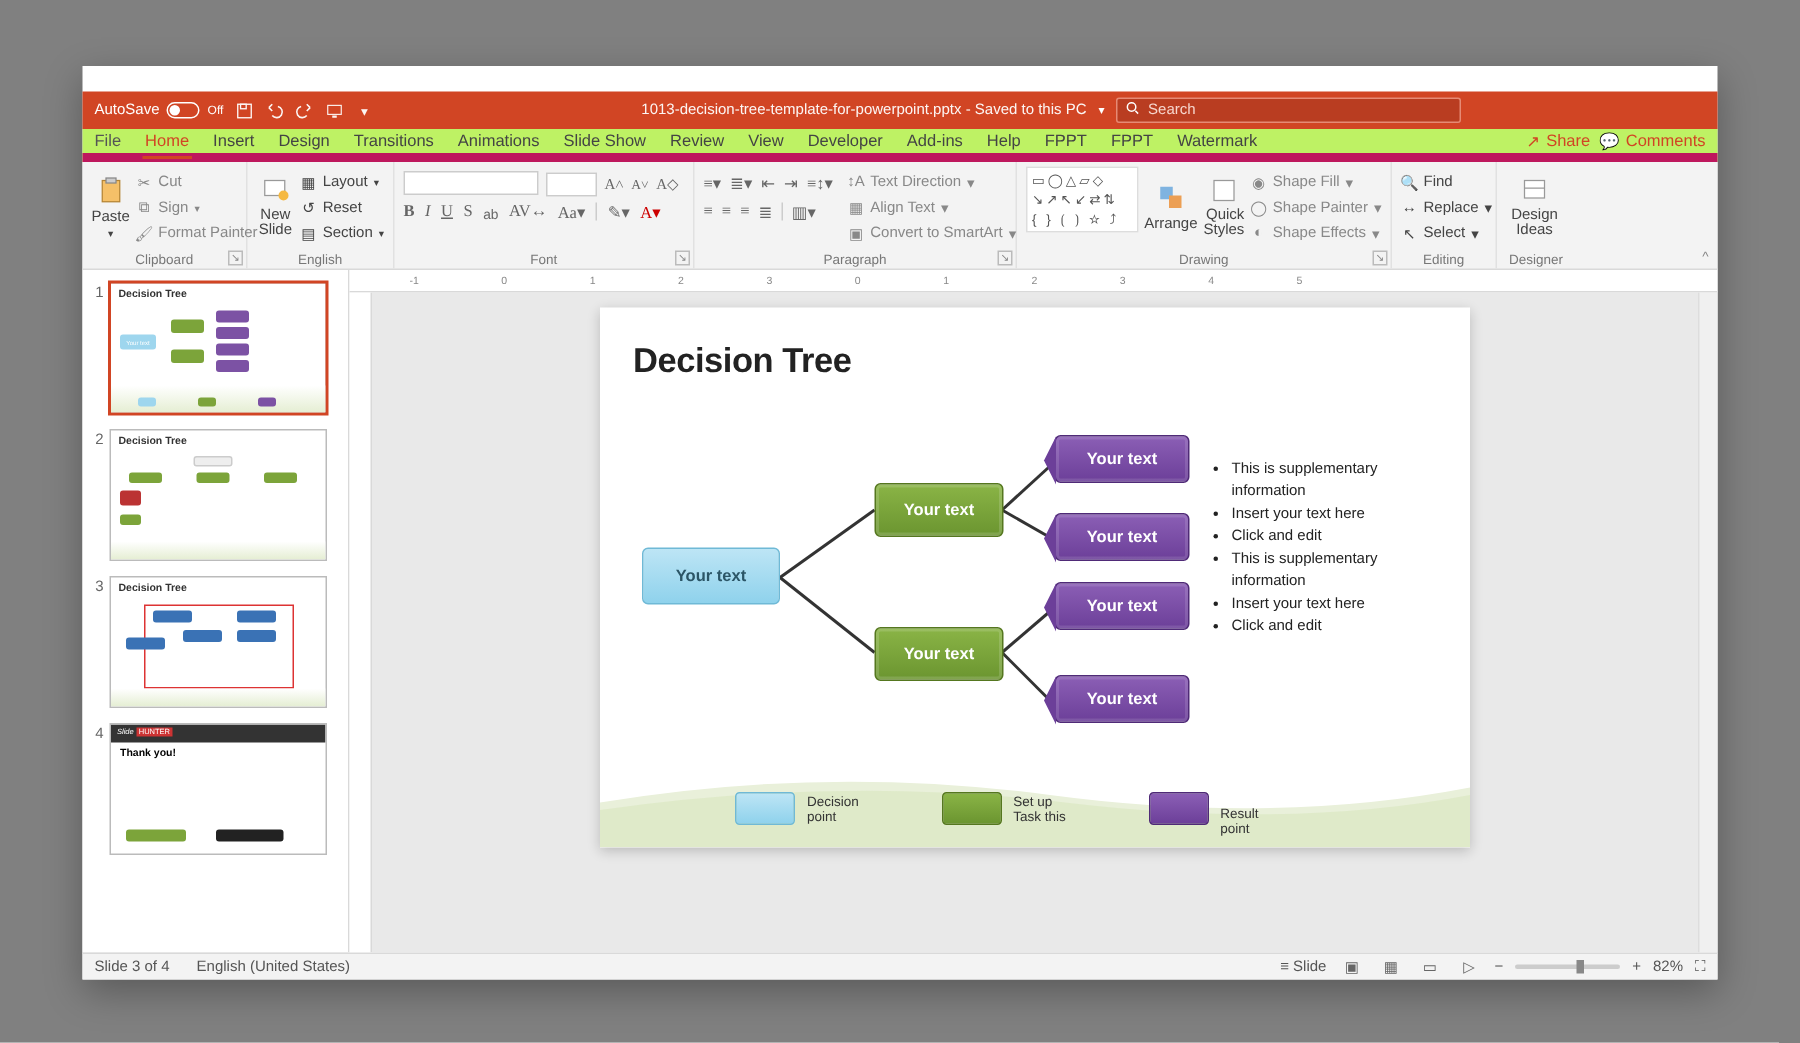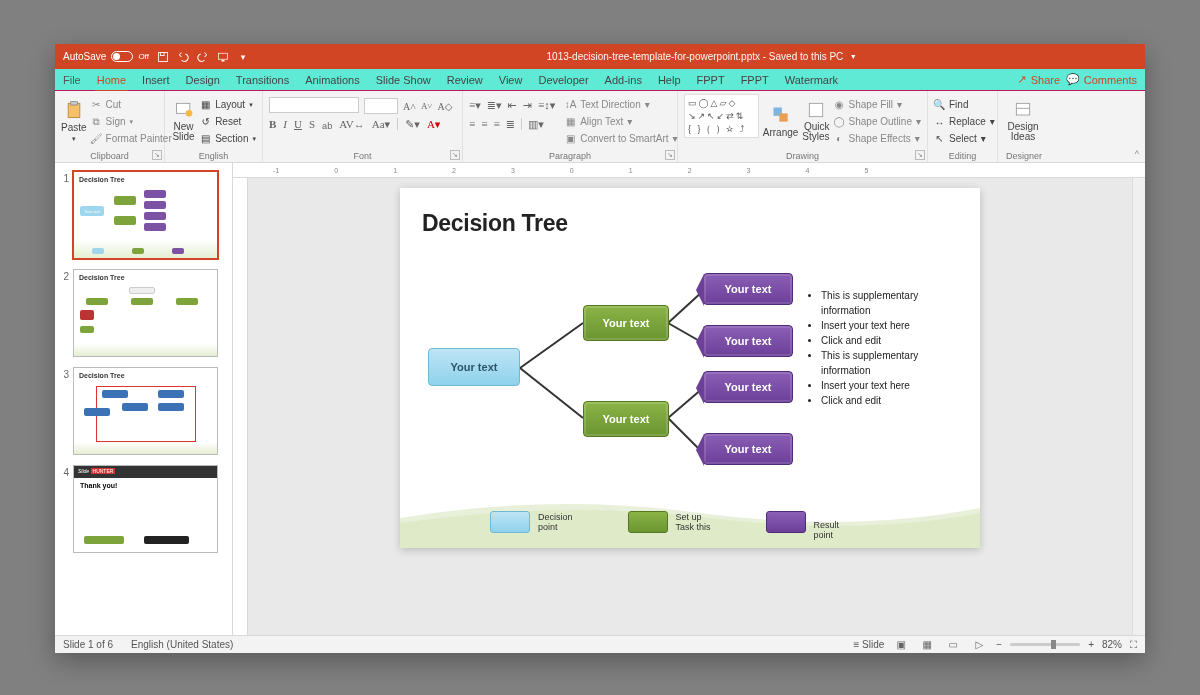--- a/index.html
+++ b/index.html
@@ -1,37 +1,37 @@
 <!DOCTYPE html>
 <html><head>
 <meta charset="utf-8">
 <style>
 * { margin: 0; padding: 0; box-sizing: border-box; font-family: "Segoe UI", Arial, sans-serif; }
 body { background: #808080; width: 1200px; height: 695px; overflow: hidden; position: relative; }
 .app-window { position: absolute; left: 55px; top: 44px; width: 1090px; height: 609px; background: #fff; box-shadow: 0 8px 24px rgba(0,0,0,.3); display: flex; flex-direction: column; }
 
 
-.title-bar { height: 25px; background: #d14524; display: flex; color: #fff; font-size: 10px; }
+.title-bar { height: 25px; background: #d14524; display: flex; color: #fff; font-size: 10px; margin-top: 17px; }
 .title-bar .qs { display: flex; align-items: center; gap: 8px; padding: 0 8px; }
 .autosave { display: flex; align-items: center; gap: 5px; font-size: 10px; }
 .toggle-off { width: 22px; height: 11px; border: 1px solid #fff; border-radius: 6px; position: relative; }
 .toggle-off::after { content:""; width:7px; height:7px; border-radius:50%; background:#fff; position:absolute; left:1px; top:1px;}
 .qs-ico { width: 12px; height: 12px; opacity: .95; display:inline-flex; align-items:center; justify-content:center;}
 .title-center { flex: 1; display: flex; align-items: center; justify-content: center; gap: 8px; }
 .file-name { font-size: 10px; opacity: .95; }
 .search-box { width: 230px; height: 17px; background: #b93d21; border: 1px solid #e68a75; border-radius: 2px; display: flex; align-items: center; padding: 0 5px; gap: 5px; color:#fff; }
 .search-box input { background: transparent; border: none; outline: none; color: #fff; font-size: 10px; width: 100%; }
 .search-box input::placeholder { color: #f7d6cd; }
 .title-right { display: flex; align-items: center; gap: 2px; padding-right: 0; }
 .signin { background:#fff; color:#d14524; font-size:10px; padding:1px 8px; height:16px; display:flex; align-items:center; border-radius:2px; margin-right:6px;}
 .win-btn { width: 34px; height: 25px; display: flex; align-items: center; justify-content: center; }
 .win-btn svg { width: 10px; height: 10px; }
 
 
-.tabs-row { height: 22px; background: #5eead4; border-bottom: 1px solid #be185d; display: flex; align-items: center; font-size: 11px; color: #444; }
+.tabs-row { height: 22px; background: #bef264; border-bottom: 6px solid #be185d; display: flex; align-items: center; font-size: 11px; color: #444; }
 .tab { padding: 0 8px; height: 22px; display: flex; align-items: center; cursor: pointer; }
 .tab.file { color:#555; }
 .tab.active { color: #d14524; }
 .tab.active::after{ content:""; position:absolute; }
 .tabs-row .tab.active { position: relative; }
 .tabs-row .tab.active .ul { position:absolute; bottom:-1px; left:6px; right:6px; height:2px; background:#d14524;}
 .tabs-right { margin-left: auto; display: flex; gap: 6px; padding-right: 8px; font-size: 11px; }
 .share-btn { color: #d14524; display:flex; gap:4px; align-items:center;}
 .comments-btn{ color:#d14524; display:flex; gap:4px; align-items:center;}
 
@@ -135,20 +135,27 @@
           <svg viewBox="0 0 16 16" fill="#fff">
             <rect x="2" y="3" width="12" height="8" fill="none" stroke="#fff"></rect>
             <rect x="6" y="12" width="4" height="2"></rect>
           </svg>
         </span>
       <span class="qs-ico" style="font-size:9px;">▾</span>
     </div>
     <div class="title-center">
       <span class="file-name">1013-decision-tree-template-for-powerpoint.pptx - Saved to this PC</span>
       <span style="font-size:8px;">▾</span>
+      <div class="search-box">
+        <span><svg width="10" height="10" viewBox="0 0 16 16" fill="none" stroke="#fff" stroke-width="1.6">
+              <circle cx="7" cy="7" r="4.5"></circle>
+              <path d="M11 11l3 3"></path>
+            </svg></span>
+        <input placeholder="Search" style="">
+      </div>
     </div>
   </div>
 
   <div class="tabs-row">
     <div class="tab file">File</div>
     <div class="tab active">
         <span>Home</span>
         <span class="ul"></span>
       </div>
     <div class="tab">Insert</div>
@@ -305,21 +312,21 @@
           </div>
         <div class="big-btn" style="width:34px;">
             <span class="icon"><svg viewBox="0 0 24 24">
                 <rect x="4" y="4" width="16" height="16" fill="#fff" stroke="#999"></rect>
               </svg></span>
             <span style="white-space:pre; text-align:right; line-height:1.05;">Quick
 Styles</span>
           </div>
         <div class="stack">
           <div class="row"><span class="mini-ico">◉</span><span>Shape Fill</span> ▾</div>
-          <div class="row"><span class="mini-ico">◯</span><span>Shape Outline</span> ▾</div>
+          <div class="row"><span class="mini-ico">◯</span><span>Shape Painter</span> ▾</div>
           <div class="row"><span class="mini-ico">◐</span><span>Shape Effects</span> ▾</div>
         </div>
       </div>
       <div class="rgroup-label">Drawing</div>
       <div class="dialog-launch">↘</div>
     </div>
 
     <div class="rgroup" style="width:70px;">
       <div class="rgroup-body">
           <div class="stack">
@@ -478,21 +485,21 @@
                 </div>
             </div>
           </div>
         </div>
         <div class="vscroll"></div>
       </div>
     </div>
   </div>
 
   <div class="status-bar">
-    <span>Slide 1 of 6</span>
+    <span>Slide 3 of 4</span>
     <span style="margin-left:18px;">English (United States)</span>
     <div class="right">
       <span>≡ <span>Slide</span></span>
       <div class="view-btn">▣</div>
       <div class="view-btn">▦</div>
       <div class="view-btn">▭</div>
       <div class="view-btn">▷</div>
       <span>−</span>
       <div class="zoom-slider">
           <div class="knob"></div>

